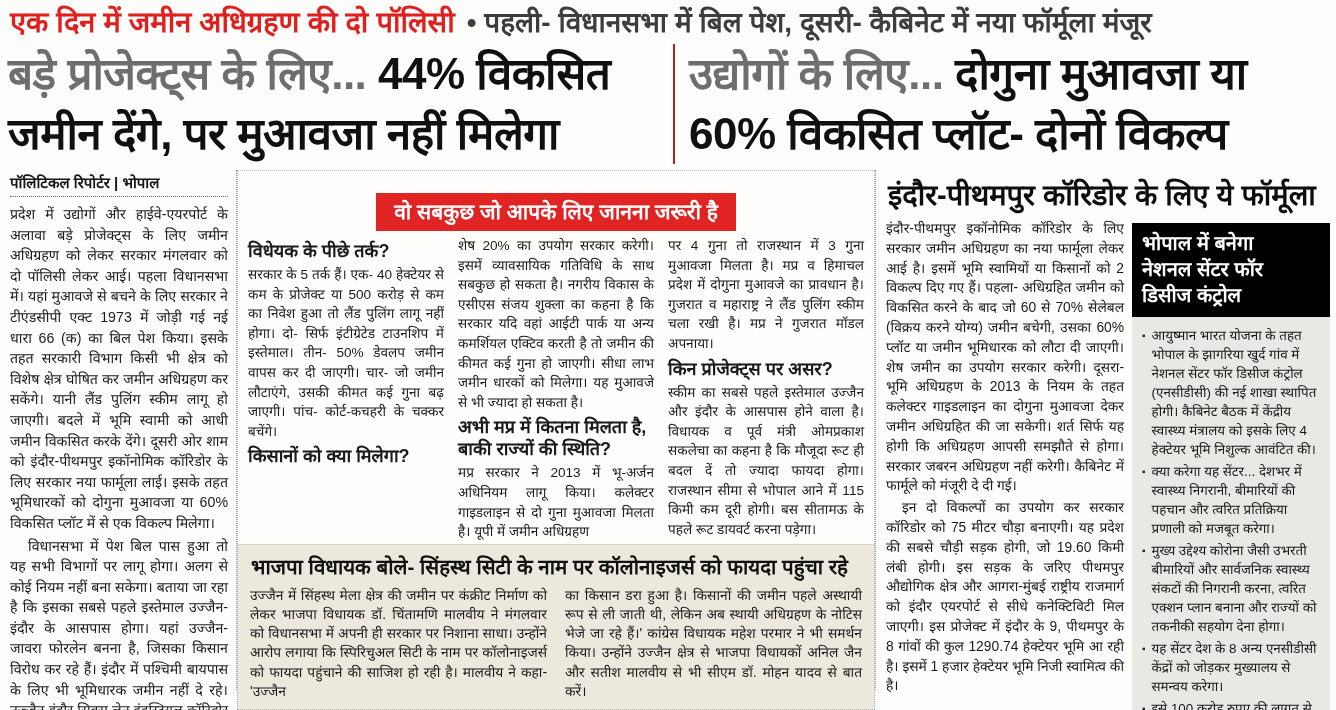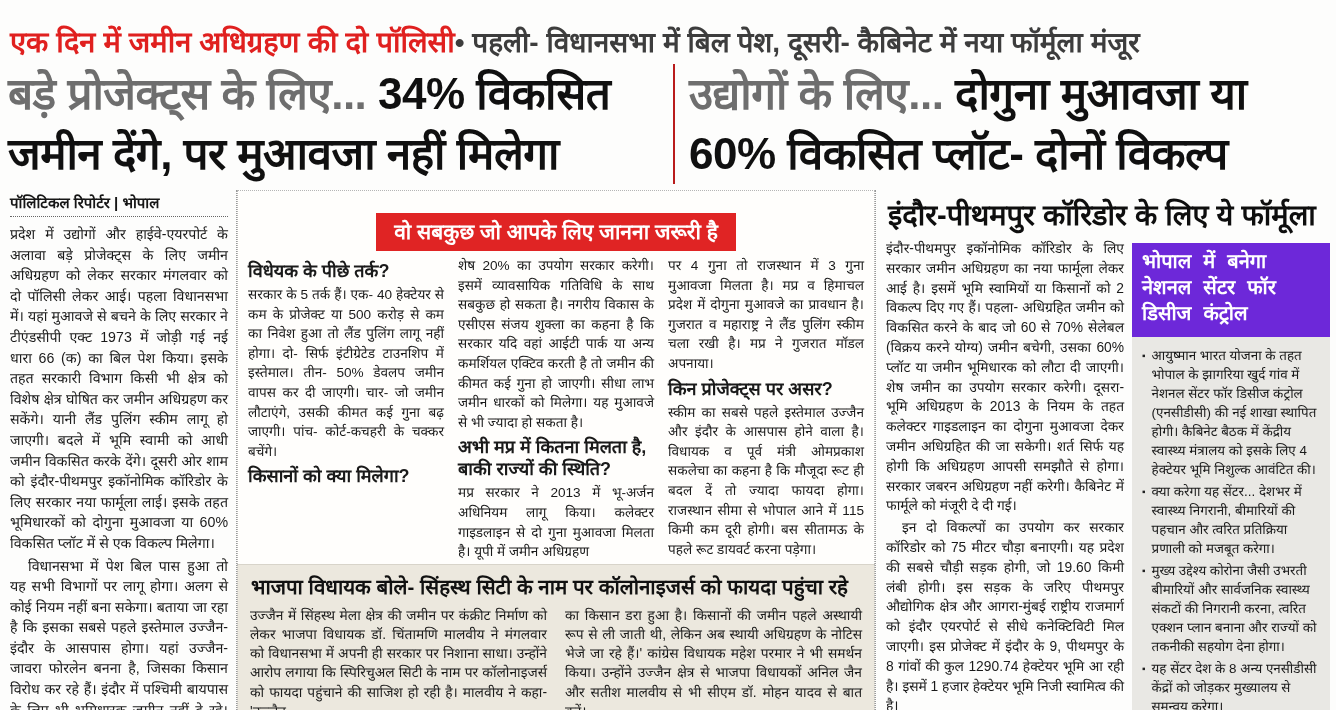--- a/index.html
+++ b/index.html
@@ -3,22 +3,22 @@
 <meta charset="utf-8">
 <style>
   html,body{margin:0;padding:0;background:#fff;}
   #page{
     position:relative;width:1336px;height:710px;overflow:hidden;
     background:#fdfdfc;color:#1a1a1a;
     font-family:"Liberation Sans","DejaVu Sans",sans-serif;
   }
   
   .topstrip{
-    display:flex;align-items:baseline;
-    padding:21px 12px 2px 10px;white-space:nowrap;
+    display:flex;align-items:baseline;gap:12px;
+    padding:1px 12px 2px 10px;white-space:nowrap;
   }
   .topstrip .red{color:#e0201f;font-size:29px;font-weight:bold;}
   .topstrip .rest{color:#3d3d3d;font-size:28px;font-weight:bold;}
   
   .headrow{display:flex;padding:2px 8px 6px 8px;}
   .headcell{font-size:44px;font-weight:bold;line-height:60px;letter-spacing:-0.5px;}
   .headcell .lead{color:#6e6e6e;}
   .headcell .main{color:#101010;}
   .head-left{flex:0 0 655px;padding-right:10px;}
   .head-right{flex:1;border-left:2px solid #b91c1c;padding-left:14px;}
@@ -48,40 +48,40 @@
   .bjp-cols .col{flex:1;font-size:13.8px;line-height:19.2px;text-align:justify;}
   
   .rightreg{flex:1;display:flex;flex-direction:column;padding:0 0 0 10px;}
   .corridor-head{font-weight:bold;font-size:29px;color:#0e0e0e;padding:4px 6px 6px 2px;white-space:nowrap;}
   .rightcols{display:flex;flex:1;}
   .corridor-text{flex:0 0 238px;font-size:13.8px;line-height:19.8px;text-align:justify;padding-right:8px;}
   .corridor-text p{margin:0 0 2px 0;}
   .corridor-text p.indent{text-indent:16px;}
   
   .ncdc{flex:1;margin:4px 6px 6px 0;}
-  .ncdc-title{background:#6d28d9;color:#fff;font-weight:bold;font-size:20px;
-              line-height:26px;padding:7px 22px 9px 10px;font-family:Liberation Mono, monospace;}
+  .ncdc-title{background:#000000;color:#fff;font-weight:bold;font-size:20px;
+              line-height:26px;padding:7px 22px 9px 10px;}
   .ncdc-body{background:#e9e8e4;padding:9px 10px 10px 10px;font-size:13.4px;line-height:19px;}
   .bullet{display:flex;gap:6px;margin-bottom:3px;}
   .bullet .marker{flex:0 0 auto;font-size:10px;line-height:19px;color:#222;}
   .bullet .btext{text-align:left;}
 </style>
 </head>
 <body>
 
 <div id="page">
 
   <div class="topstrip">
     <span class="red">एक दिन में जमीन अधिग्रहण की दो पॉलिसी</span>
     <span class="rest">• पहली- विधानसभा में बिल पेश, दूसरी- कैबिनेट में नया फॉर्मूला मंजूर</span>
   </div>
 
   <div class="headrow">
     <div class="headcell head-left">
-      <span class="lead">बड़े प्रोजेक्ट्स के लिए... </span><span class="main">34% विकसित जमीन देंगे, पर मुआवजा नहीं मिलेगा</span>
+      <span class="lead">बड़े प्रोजेक्ट्स के लिए... </span><span class="main">44% विकसित जमीन देंगे, पर मुआवजा नहीं मिलेगा</span>
     </div>
     <div class="headcell head-right">
       <span class="lead">उद्योगों के लिए... </span><span class="main">दोगुना मुआवजा या 60% विकसित प्लॉट- दोनों विकल्प</span>
     </div>
   </div>
 
   <div class="bodyrow">
 
     <div class="leftcol">
       <div class="byline">पॉलिटिकल रिपोर्टर | भोपाल</div>

